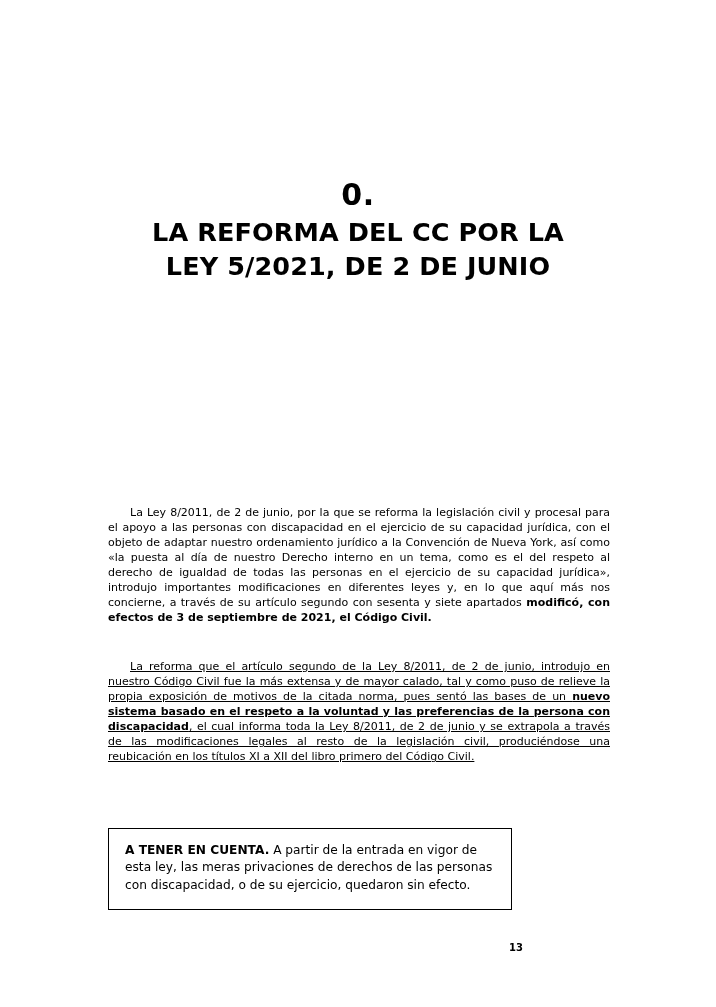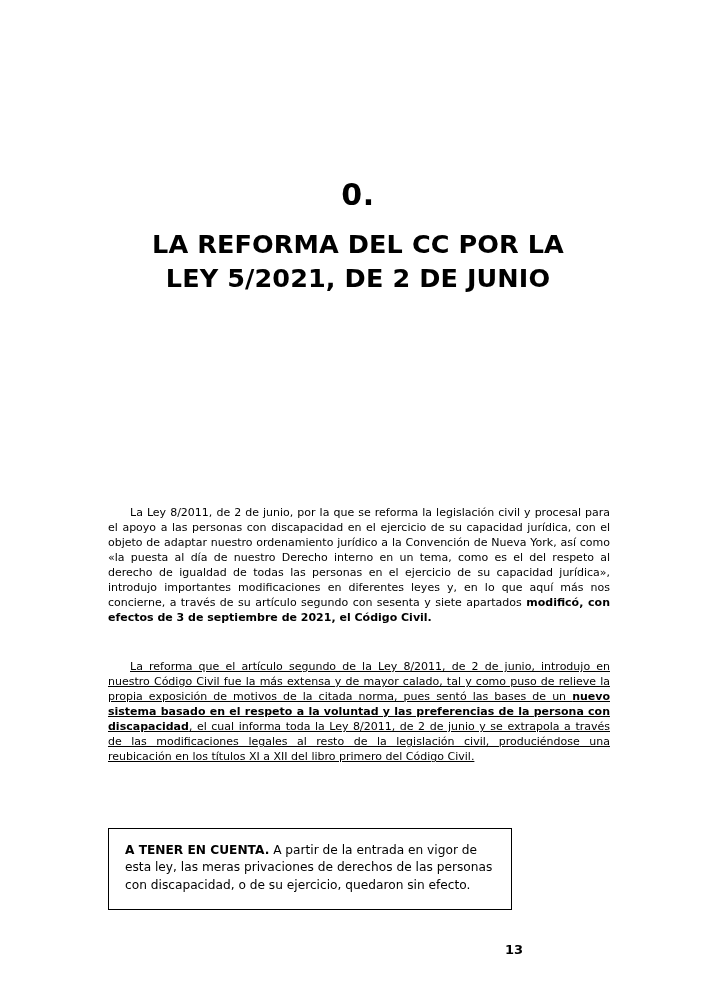--- a/index.html
+++ b/index.html
@@ -29,21 +29,21 @@
     left: 0;
     width: 716px;
     text-align: center;
     font-weight: bold;
     font-size: 30px;
     letter-spacing: 0.5px;
     line-height: 1;
   }
   .chapter-title {
     position: absolute;
-    top: 228px;
+    top: 216px;
     left: 108px;
     width: 500px;
     text-align: center;
     font-weight: bold;
     font-size: 25.5px;
     line-height: 1.32;
     letter-spacing: 0.1px;
   }
   .section-heading {
     position: absolute;
@@ -88,21 +88,21 @@
     font-weight: bold;
   }
   .page-number {
     position: absolute;
     left: 0;
     top: 942px;
     width: 631px;
     text-align: right;
     padding-right: 108px;
     box-sizing: border-box;
-    font-size: 13px;
+    font-size: 10px;
     font-weight: bold;
   }
 </style>
 </head>
 <body>
 
 <div class="page">
 
   <div class="chapter-number">0.</div>
 

